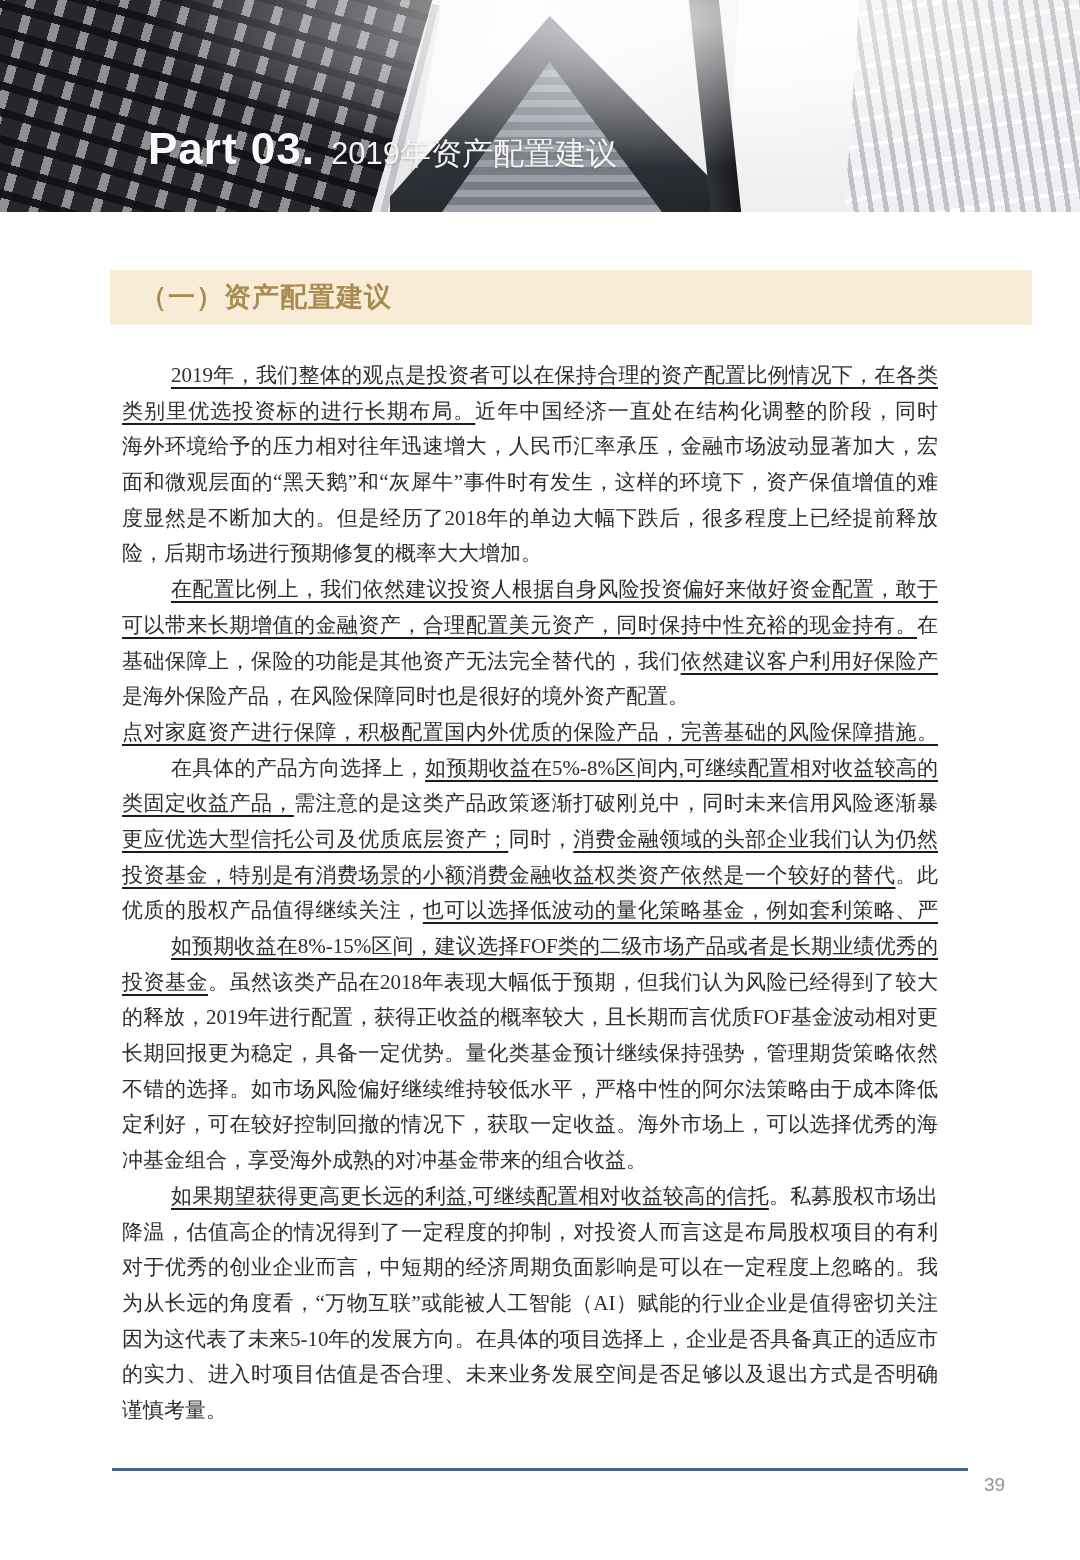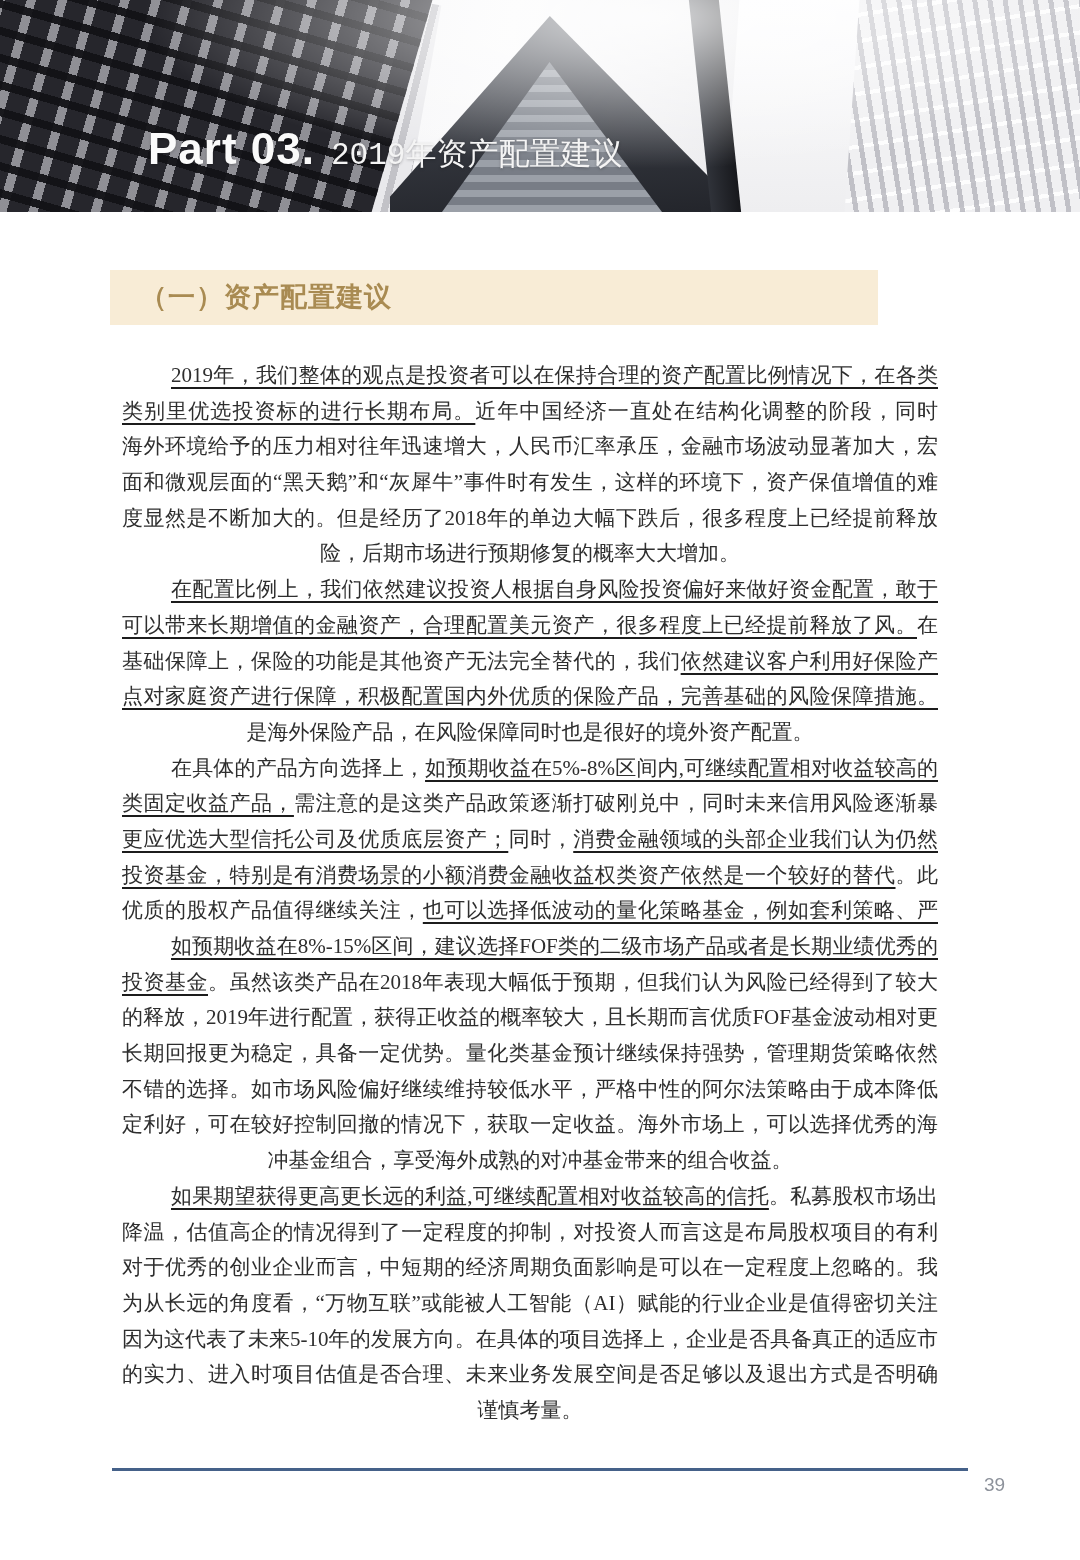--- a/index.html
+++ b/index.html
@@ -59,42 +59,42 @@
   }
   .header-titles {
     position:absolute; left:148px; top:124px; display:flex; align-items:baseline; gap:16px;
     text-shadow:0 1px 3px rgba(0,0,0,.25);
   }
   .part-label {
     font-family:"Liberation Sans","DejaVu Sans",sans-serif; font-weight:bold;
     font-size:44px; color:#fafafa; letter-spacing:1px;
   }
   .header-title {
-    font-family:Liberation Mono, monospace;
+    font-family:Liberation Sans, sans-serif;
     font-size:31px; color:#f4f4f4;text-align:center;
   }
 
   
   .section-bar {
-    position:absolute; left:110px; top:270px; width:768px; height:55px;
+    position:absolute; left:110px; top:270px; width:922px; height:55px;
     background:var(--bar-bg,#f8ecd6);
   }
   .section-heading {
     font-size:27px; font-weight:bold; line-height:55px; padding-left:30px;
     color:var(--accent-gold,#a98b52); letter-spacing:1px;
   }
 
   
   .doc-body {
     position:absolute; left:122px; top:358px; width:816px;
     font-size:21px; color:#2e2e2e;
   }
   .line {
     height:35.7px; line-height:35.7px; overflow:hidden;
-    text-align:center;
+    text-align:left;
   }
   .line.fill { text-align:justify; text-align-last:justify; }
   .line.indent { text-indent:49px; }
   .u {
     text-decoration:underline;
     text-underline-offset:5px;
     text-decoration-thickness:1.5px;
     text-decoration-color:#1c1c1c;
   }
 
@@ -137,24 +137,24 @@
       <div>
         <div class="line fill indent"><span class="u">2019年，我们整体的观点是投资者可以在保持合理的资产配置比例情况下，在各类资产</span></div>
         <div class="line fill"><span class="u">类别里优选投资标的进行长期布局。</span><span>近年中国经济一直处在结构化调整的阶段，同时2018年</span></div>
         <div class="line fill"><span>海外环境给予的压力相对往年迅速增大，人民币汇率承压，金融市场波动显著加大，宏观层</span></div>
         <div class="line fill"><span>面和微观层面的“黑天鹅”和“灰犀牛”事件时有发生，这样的环境下，资产保值增值的难</span></div>
         <div class="line fill"><span>度显然是不断加大的。但是经历了2018年的单边大幅下跌后，很多程度上已经提前释放了风</span></div>
         <div class="line"><span>险，后期市场进行预期修复的概率大大增加。</span></div>
       </div>
       <div>
         <div class="line fill indent"><span class="u">在配置比例上，我们依然建议投资人根据自身风险投资偏好来做好资金配置，敢于布局</span></div>
-        <div class="line fill"><span class="u">可以带来长期增值的金融资产，合理配置美元资产，很多程度上已经提前释放了风。</span><span>在家庭</span></div>
+        <div class="line fill"><span class="u">可以带来长期增值的金融资产，合理配置美元资产，同时保持中性充裕的现金持有。</span><span>在家庭</span></div>
         <div class="line fill"><span>基础保障上，保险的功能是其他资产无法完全替代的，我们</span><span class="u">依然建议客户利用好保险产品特</span></div>
+        <div class="line"><span>是海外保险产品，在风险保障同时也是很好的境外资产配置。</span></div>
         <div class="line fill"><span class="u">点对家庭资产进行保障，积极配置国内外优质的保险产品，完善基础的风险保障措施。</span></div>
-        <div class="line"><span>是海外保险产品，在风险保障同时也是很好的境外资产配置。</span></div>
       </div>
       <div>
         <div class="line fill indent"><span>在具体的产品方向选择上，</span><span class="u">如预期收益在5%-8%区间内,可继续配置相对收益较高的信托</span></div>
         <div class="line fill"><span class="u">类固定收益产品，</span><span>需注意的是这类产品政策逐渐打破刚兑中，同时未来信用风险逐渐暴露，</span></div>
         <div class="line fill"><span class="u">更应优选大型信托公司及优质底层资产；</span><span>同时，</span><span class="u">消费金融领域的头部企业我们认为仍然可以</span></div>
         <div class="line fill"><span class="u">投资基金，特别是有消费场景的小额消费金融收益权类资产依然是一个较好的替代</span><span>。此外，</span></div>
         <div class="line fill"><span>优质的股权产品值得继续关注，</span><span class="u">也可以选择低波动的量化策略基金，例如套利策略、严控</span></div>
       </div>
       <div>
         <div class="line fill indent"><span class="u">如预期收益在8%-15%区间，建议选择FOF类的二级市场产品或者是长期业绩优秀的证券</span></div>

